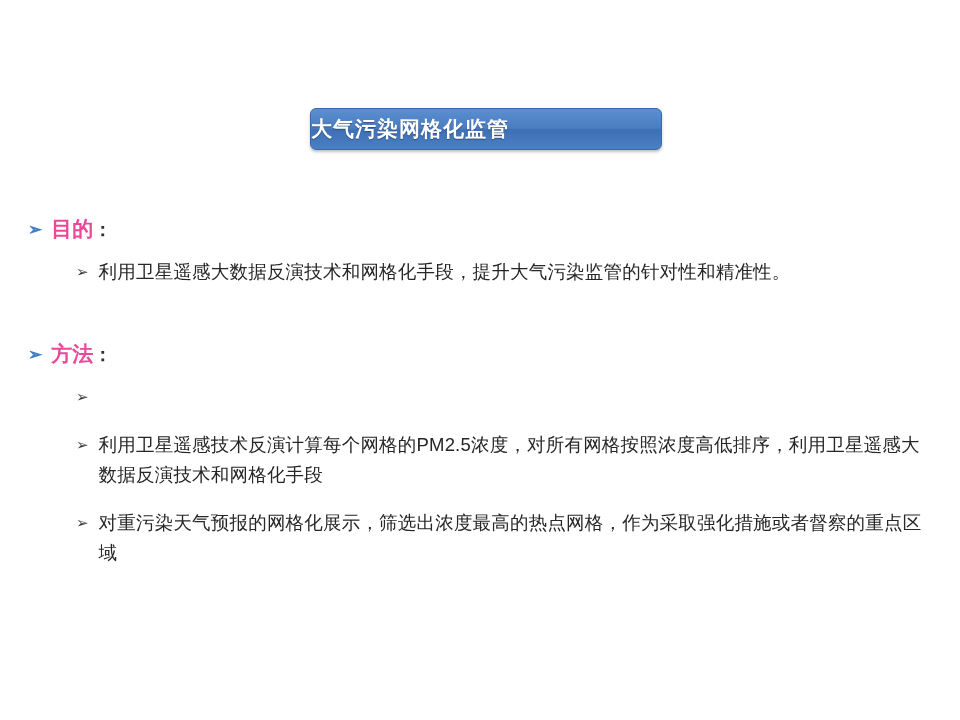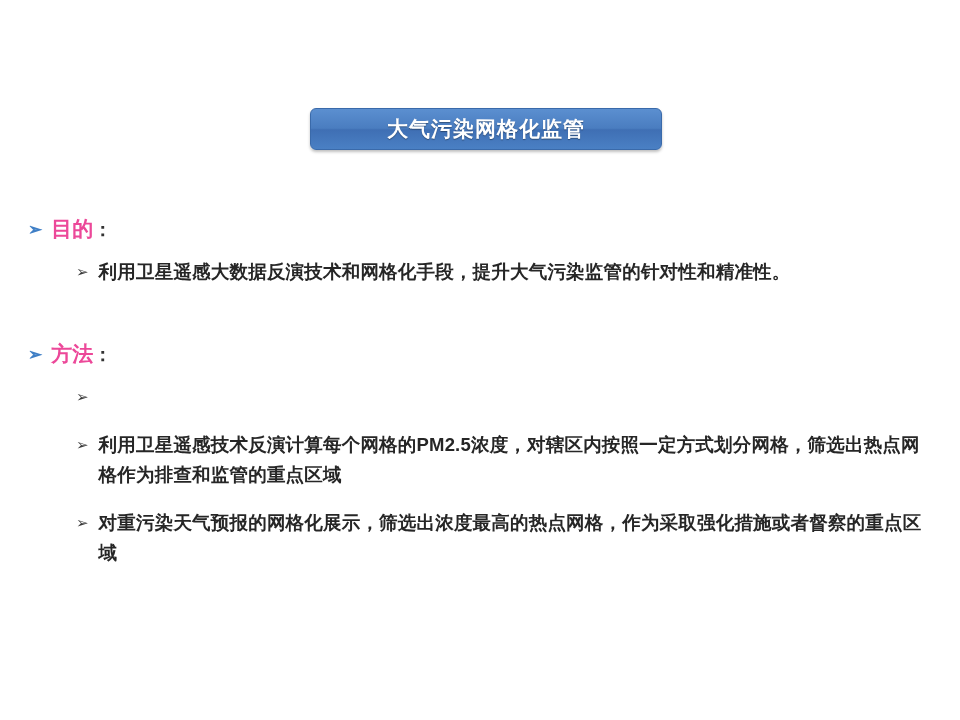--- a/index.html
+++ b/index.html
@@ -26,21 +26,21 @@
     left: 310px;
     top: 108px;
     width: 350px;
     height: 40px;
     border-radius: 6px;
     background: linear-gradient(to bottom, #5b8fd0 0%, #4a7dc0 48%, #3f6fb4 52%, #4a80c4 100%);
     border: 1px solid #3a6aaa;
     box-shadow: 0 2px 3px rgba(0,0,0,0.25);
     display: flex;
     align-items: center;
-    justify-content: center;
+    justify-content: flex-start;
   }
   .title-banner-text {
     color: #ffffff;
     font-size: 21px;
     font-weight: bold;
     letter-spacing: 1px;
     text-shadow: 0 1px 1px rgba(0,0,0,0.35);
   }
 
   
@@ -85,21 +85,21 @@
   .arrow-l2 {
     color: #3a3a3a;
     font-size: 15px;
     margin-right: 10px;
     line-height: 30px;
     flex: 0 0 auto;
   }
   .bullet-text {
     color: #262626;
     font-size: 18.5px;
-    font-weight: bold;
+    font-weight: normal;
     line-height: 30px;
     max-width: 830px;
     letter-spacing: 0.2px;
   }
 
   #sec-purpose { top: 215px; }
   #sec-method  { top: 340px; }
 
   #sec-method .bullet { margin-bottom: 18px; }
 </style>
@@ -131,21 +131,21 @@
       <span class="arrow-l1">➢</span>
       <span class="section-head-label">方法</span>
       <span class="section-colon">：</span>
     </div>
     <div class="bullets">
       <div class="bullet">
         <span class="arrow-l2">➢</span>
       </div>
       <div class="bullet">
         <span class="arrow-l2">➢</span>
-        <span class="bullet-text">利用卫星遥感技术反演计算每个网格的PM2.5浓度，对辖区内按照一定方式划分网格，筛选出热点网格作为排查和监管的重点区域</span>
+        <span class="bullet-text">利用卫星遥感技术反演计算每个网格的PM2.5浓度，对所有网格按照浓度高低排序，利用卫星遥感大数据反演技术和网格化手段</span>
       </div>
       <div class="bullet">
         <span class="arrow-l2">➢</span>
         <span class="bullet-text">对重污染天气预报的网格化展示，筛选出浓度最高的热点网格，作为采取强化措施或者督察的重点区域</span>
       </div>
     </div>
   </div>
 
 </div>
 

